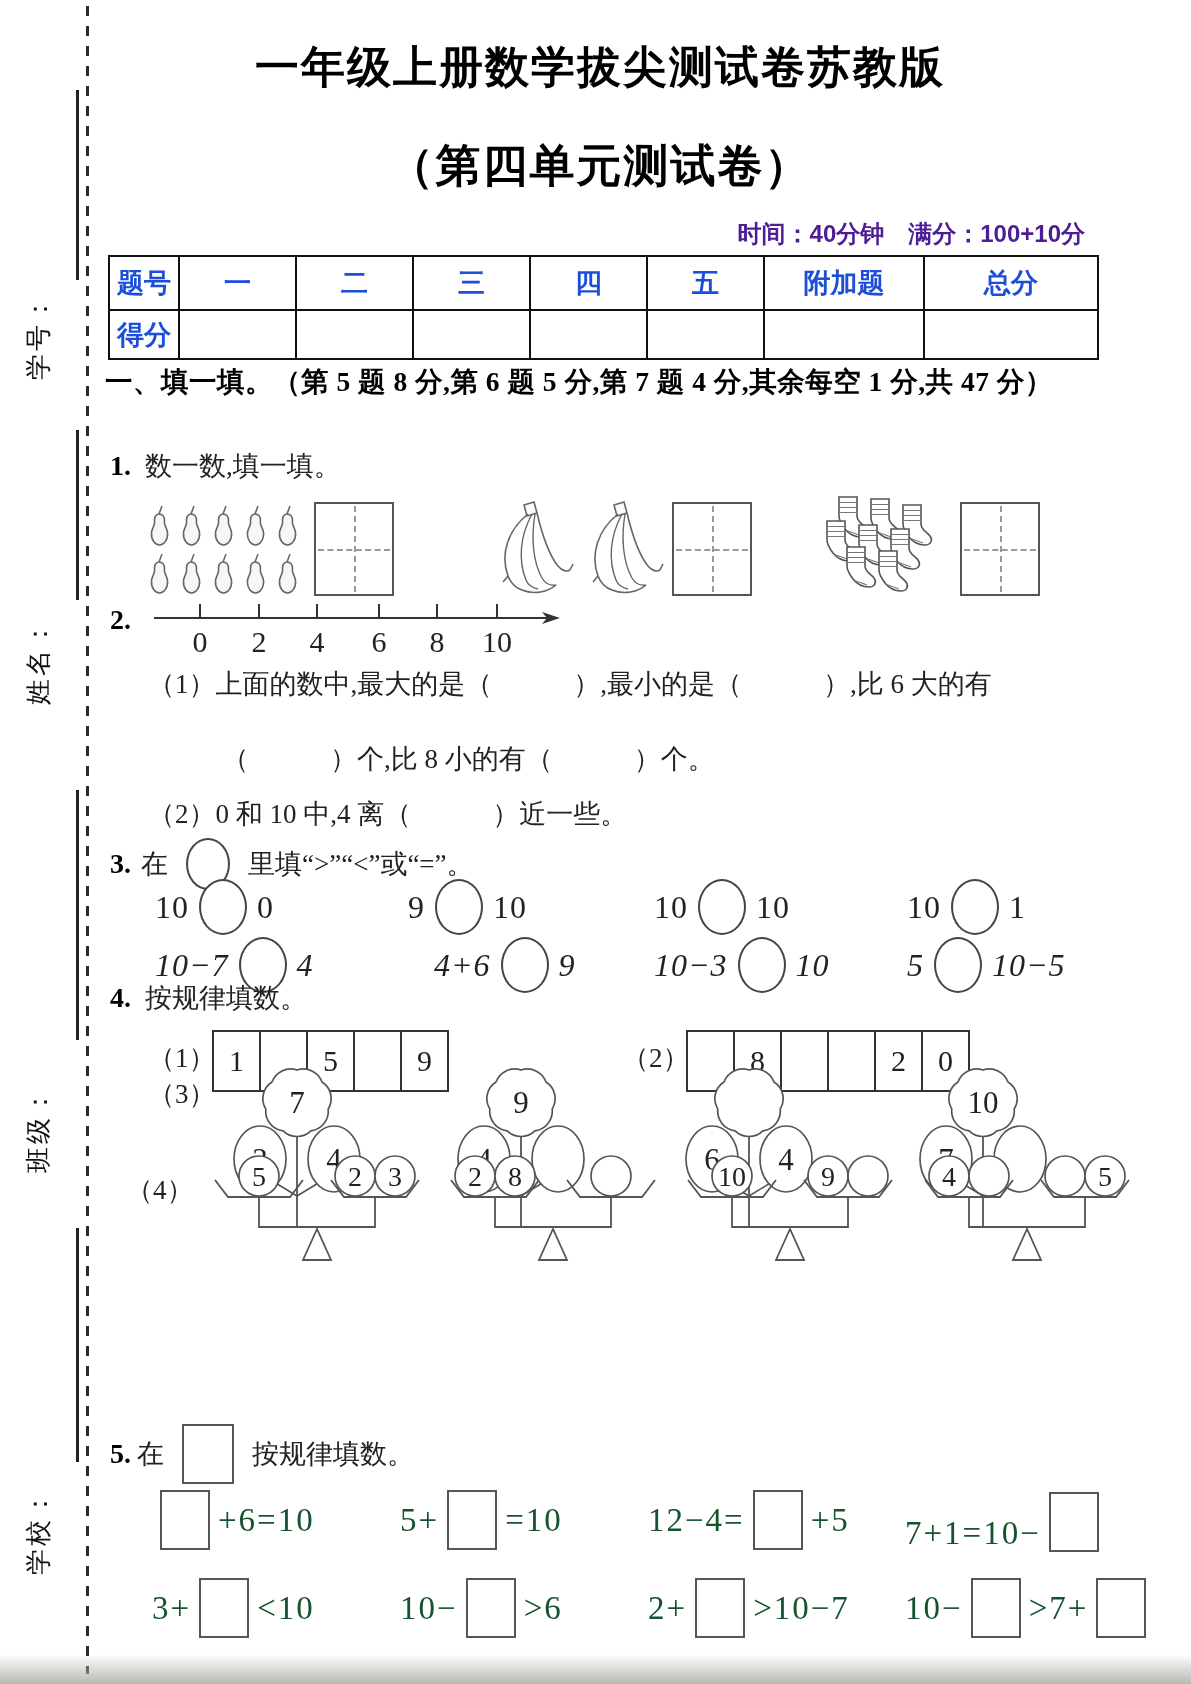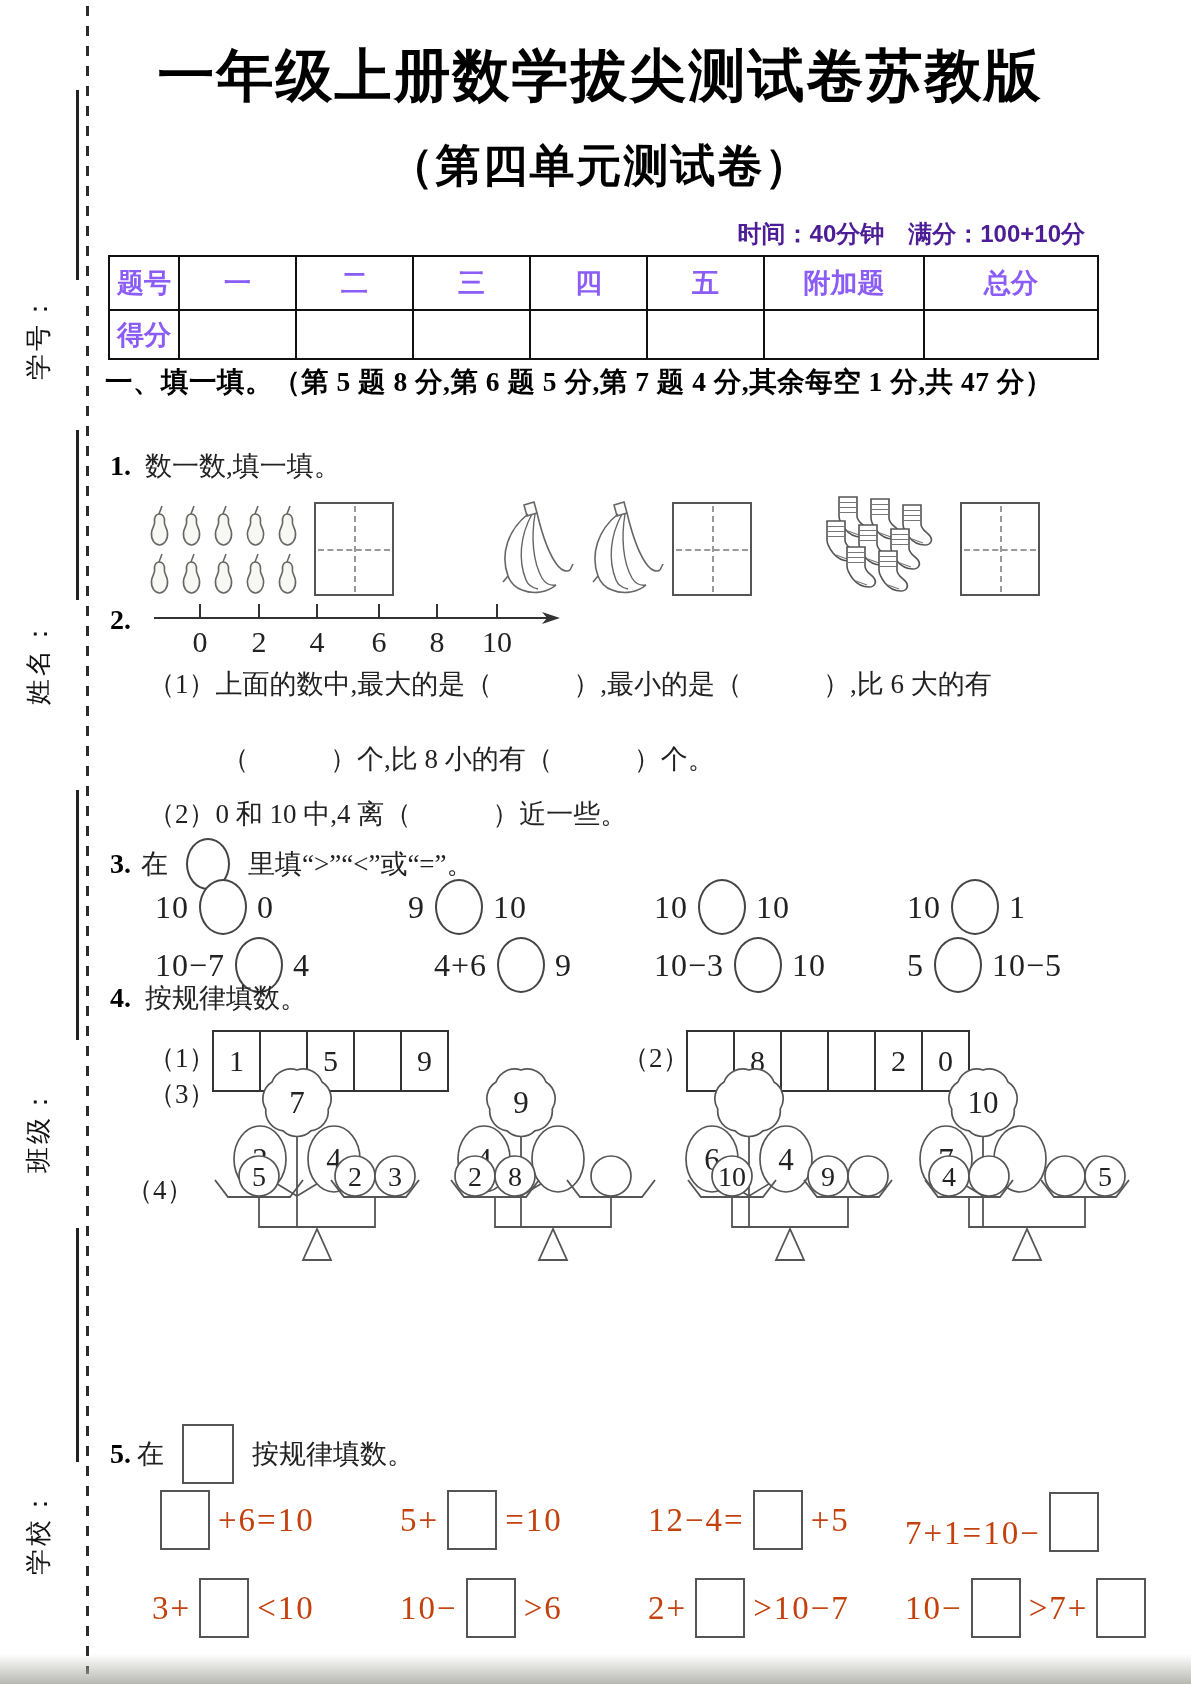--- a/index.html
+++ b/index.html
@@ -17,41 +17,41 @@
   .side-line{position:absolute;left:76px;width:3px;background:#222;}
   .side-label{
     position:absolute;left:-27px;width:130px;text-align:center;
     transform:rotate(-90deg);font-size:26px;letter-spacing:3px;color:#111;
     font-family:"Liberation Serif","DejaVu Serif",serif;
   }
   
   .title{
     left:100px;top:38px;width:1000px;text-align:center;
     font-family:"Liberation Sans","DejaVu Sans",sans-serif;
-    font-size:57px;font-weight:900;letter-spacing:2px;color:#000;
+    font-size:44px;font-weight:900;letter-spacing:2px;color:#000;
   }
   .subtitle{
     left:100px;top:136px;width:1000px;text-align:center;
     font-family:"Liberation Sans","DejaVu Sans",sans-serif;
     font-size:45px;font-weight:900;letter-spacing:2px;color:#000;
   }
   .info{
     left:385px;top:218px;width:700px;text-align:right;
     font-family:"Liberation Sans","DejaVu Sans",sans-serif;
     font-size:24px;font-weight:bold;color:#4c1d95;
   }
   
   table.score{
     position:absolute;left:108px;top:255px;width:989px;
     border-collapse:collapse;table-layout:fixed;
   }
   table.score td,table.score th{
     border:2.5px solid #111;vertical-align:middle;
     font-family:"Liberation Sans","DejaVu Sans",sans-serif;
-    font-size:27px;font-weight:bold;color:#8b5cf6;padding:0;
+    font-size:27px;font-weight:bold;color:#1d4ed8;padding:0;
   }
   table.score tr:nth-child(1) td,table.score tr:nth-child(1) th{height:52px;}
   table.score tr:nth-child(2) td,table.score tr:nth-child(2) th{height:47px;}
   
   .h1{
     left:105px;top:364px;font-size:27.5px;font-weight:bold;color:#000;
     letter-spacing:.5px;white-space:nowrap;
   }
   .qlabel{font-weight:bold;font-size:28px;color:#000;}
   .qtext{font-size:27px;color:#222;}
@@ -75,21 +75,21 @@
   .seq-cell{
     width:45px;height:58px;border:2px solid #333;margin-left:-2px;
     display:flex;align-items:center;justify-content:center;
     font-size:30px;color:#222;background:#fff;
   }
   .seq-cell:first-child{margin-left:0;}
   .plabel{font-size:27px;color:#222;}
   
   .eq-row{position:absolute;left:0;width:1260px;height:64px;}
   .eq{position:absolute;top:0;height:64px;display:flex;align-items:center;white-space:nowrap;}
-  .eq-text{font-size:33px;color:#c2410c;letter-spacing:2px;}
+  .eq-text{font-size:33px;color:#14532d;letter-spacing:2px;}
   .eq-box{
     display:inline-block;width:46px;height:56px;border:2px solid #555;
     margin:0 8px;background:#fff;flex:0 0 auto;
   }
   .sq{
     display:inline-block;width:48px;height:56px;border:2px solid #555;
     margin:0 12px;background:#fff;flex:0 0 auto;
   }
   svg{display:block;}
   .bottom-band{
@@ -238,21 +238,21 @@
         <span>10</span>
         <span class="circle"></span>
         <span>10</span>
       </div>
       <div class="cmp" style="left: 907px;">
         <span>10</span>
         <span class="circle"></span>
         <span>1</span>
       </div>
     </div>
-  <div class="cmp-row" id="cmp-row-1" style="top:938px;">
+  <div class="cmp-row" id="cmp-row-1" style="top:938px;font-style:italic;">
       <div class="cmp" style="left: 155px;">
         <span>10−7</span>
         <span class="circle"></span>
         <span>4</span>
       </div>
       <div class="cmp" style="left: 408px; margin-left: 26px;">
         <span>4+6</span>
         <span class="circle"></span>
         <span>9</span>
       </div>

